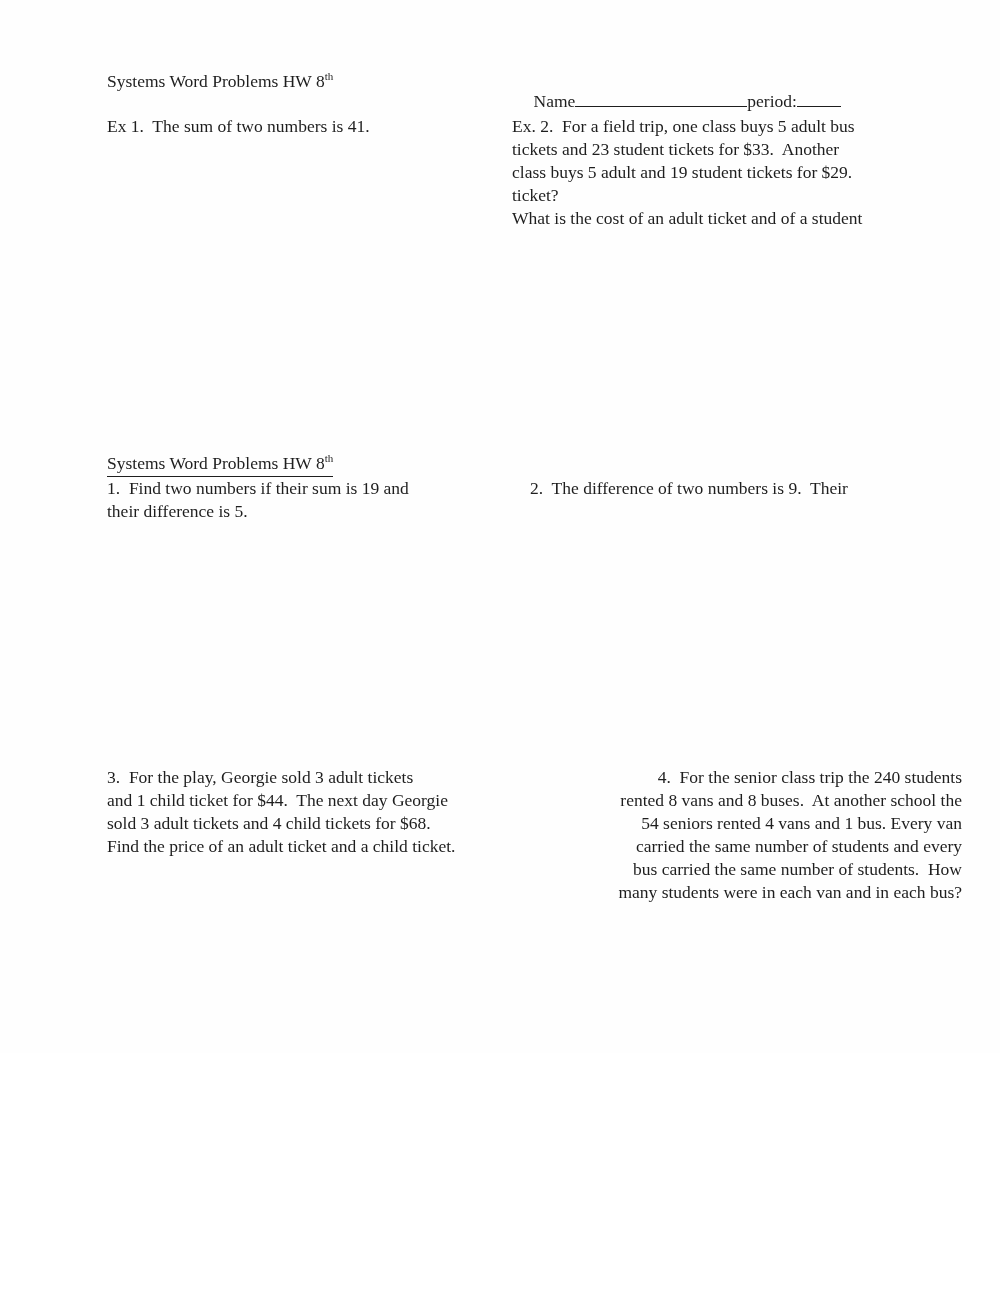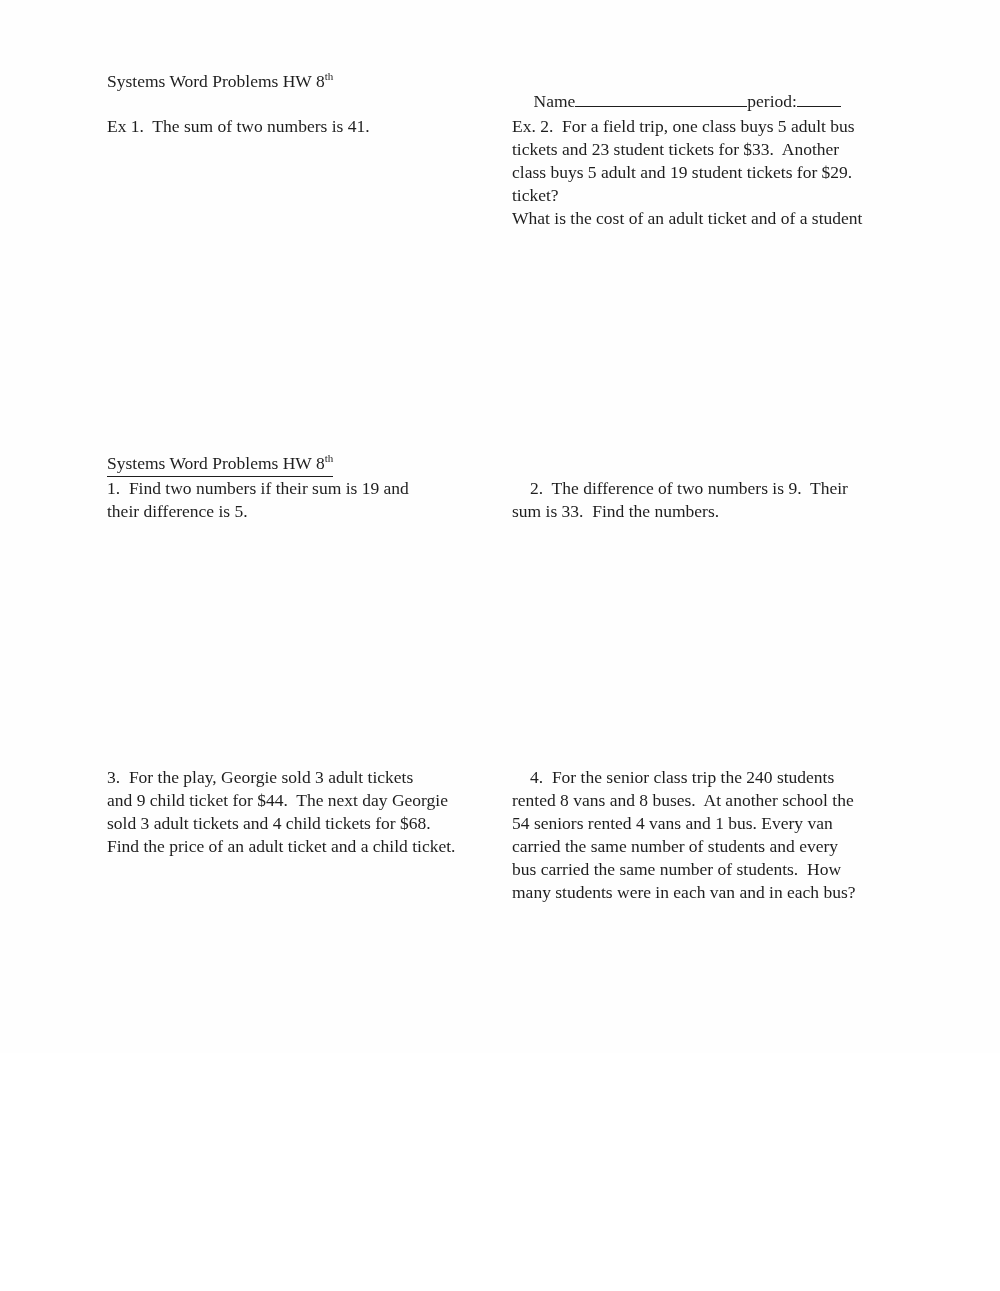--- a/index.html
+++ b/index.html
@@ -100,31 +100,30 @@
     <span class="title-line underlined"><span>Systems Word Problems HW 8</span><sup>th</sup></span>
   </div>
 
   <div class="block" style="left:107px; top:477px; width:430px;">
     <div class="line">1.  Find two numbers if their sum is 19 and</div>
     <div class="line">their difference is 5.</div>
   </div>
 
   <div class="block" style="left:512px; top:477px; width:440px;">
     <div class="line indent">2.  The difference of two numbers is 9.  Their</div>
-    <div class="line">sum is 33.  Find the numbers.</div>
   </div>
 
   <div class="block" style="left:107px; top:766px; width:440px;">
     <div class="line">3.  For the play, Georgie sold 3 adult tickets</div>
-    <div class="line">and 9 child ticket for $44.  The next day Georgie</div>
+    <div class="line">and 1 child ticket for $44.  The next day Georgie</div>
     <div class="line">sold 3 adult tickets and 4 child tickets for $68.</div>
     <div class="line">Find the price of an adult ticket and a child ticket.</div>
   </div>
 
-  <div class="block" style="left:512px; top:766px; width:450px;">
+  <div class="block" style="left:512px; top:766px; width:450px;text-align:right;">
     <div class="line indent">4.  For the senior class trip the 240 students</div>
     <div class="line">rented 8 vans and 8 buses.  At another school the</div>
     <div class="line">54 seniors rented 4 vans and 1 bus. Every van</div>
     <div class="line">carried the same number of students and every</div>
     <div class="line">bus carried the same number of students.  How</div>
     <div class="line">many students were in each van and in each bus?</div>
   </div>
 
   <div class="brand">
     <div class="brand-grid">

